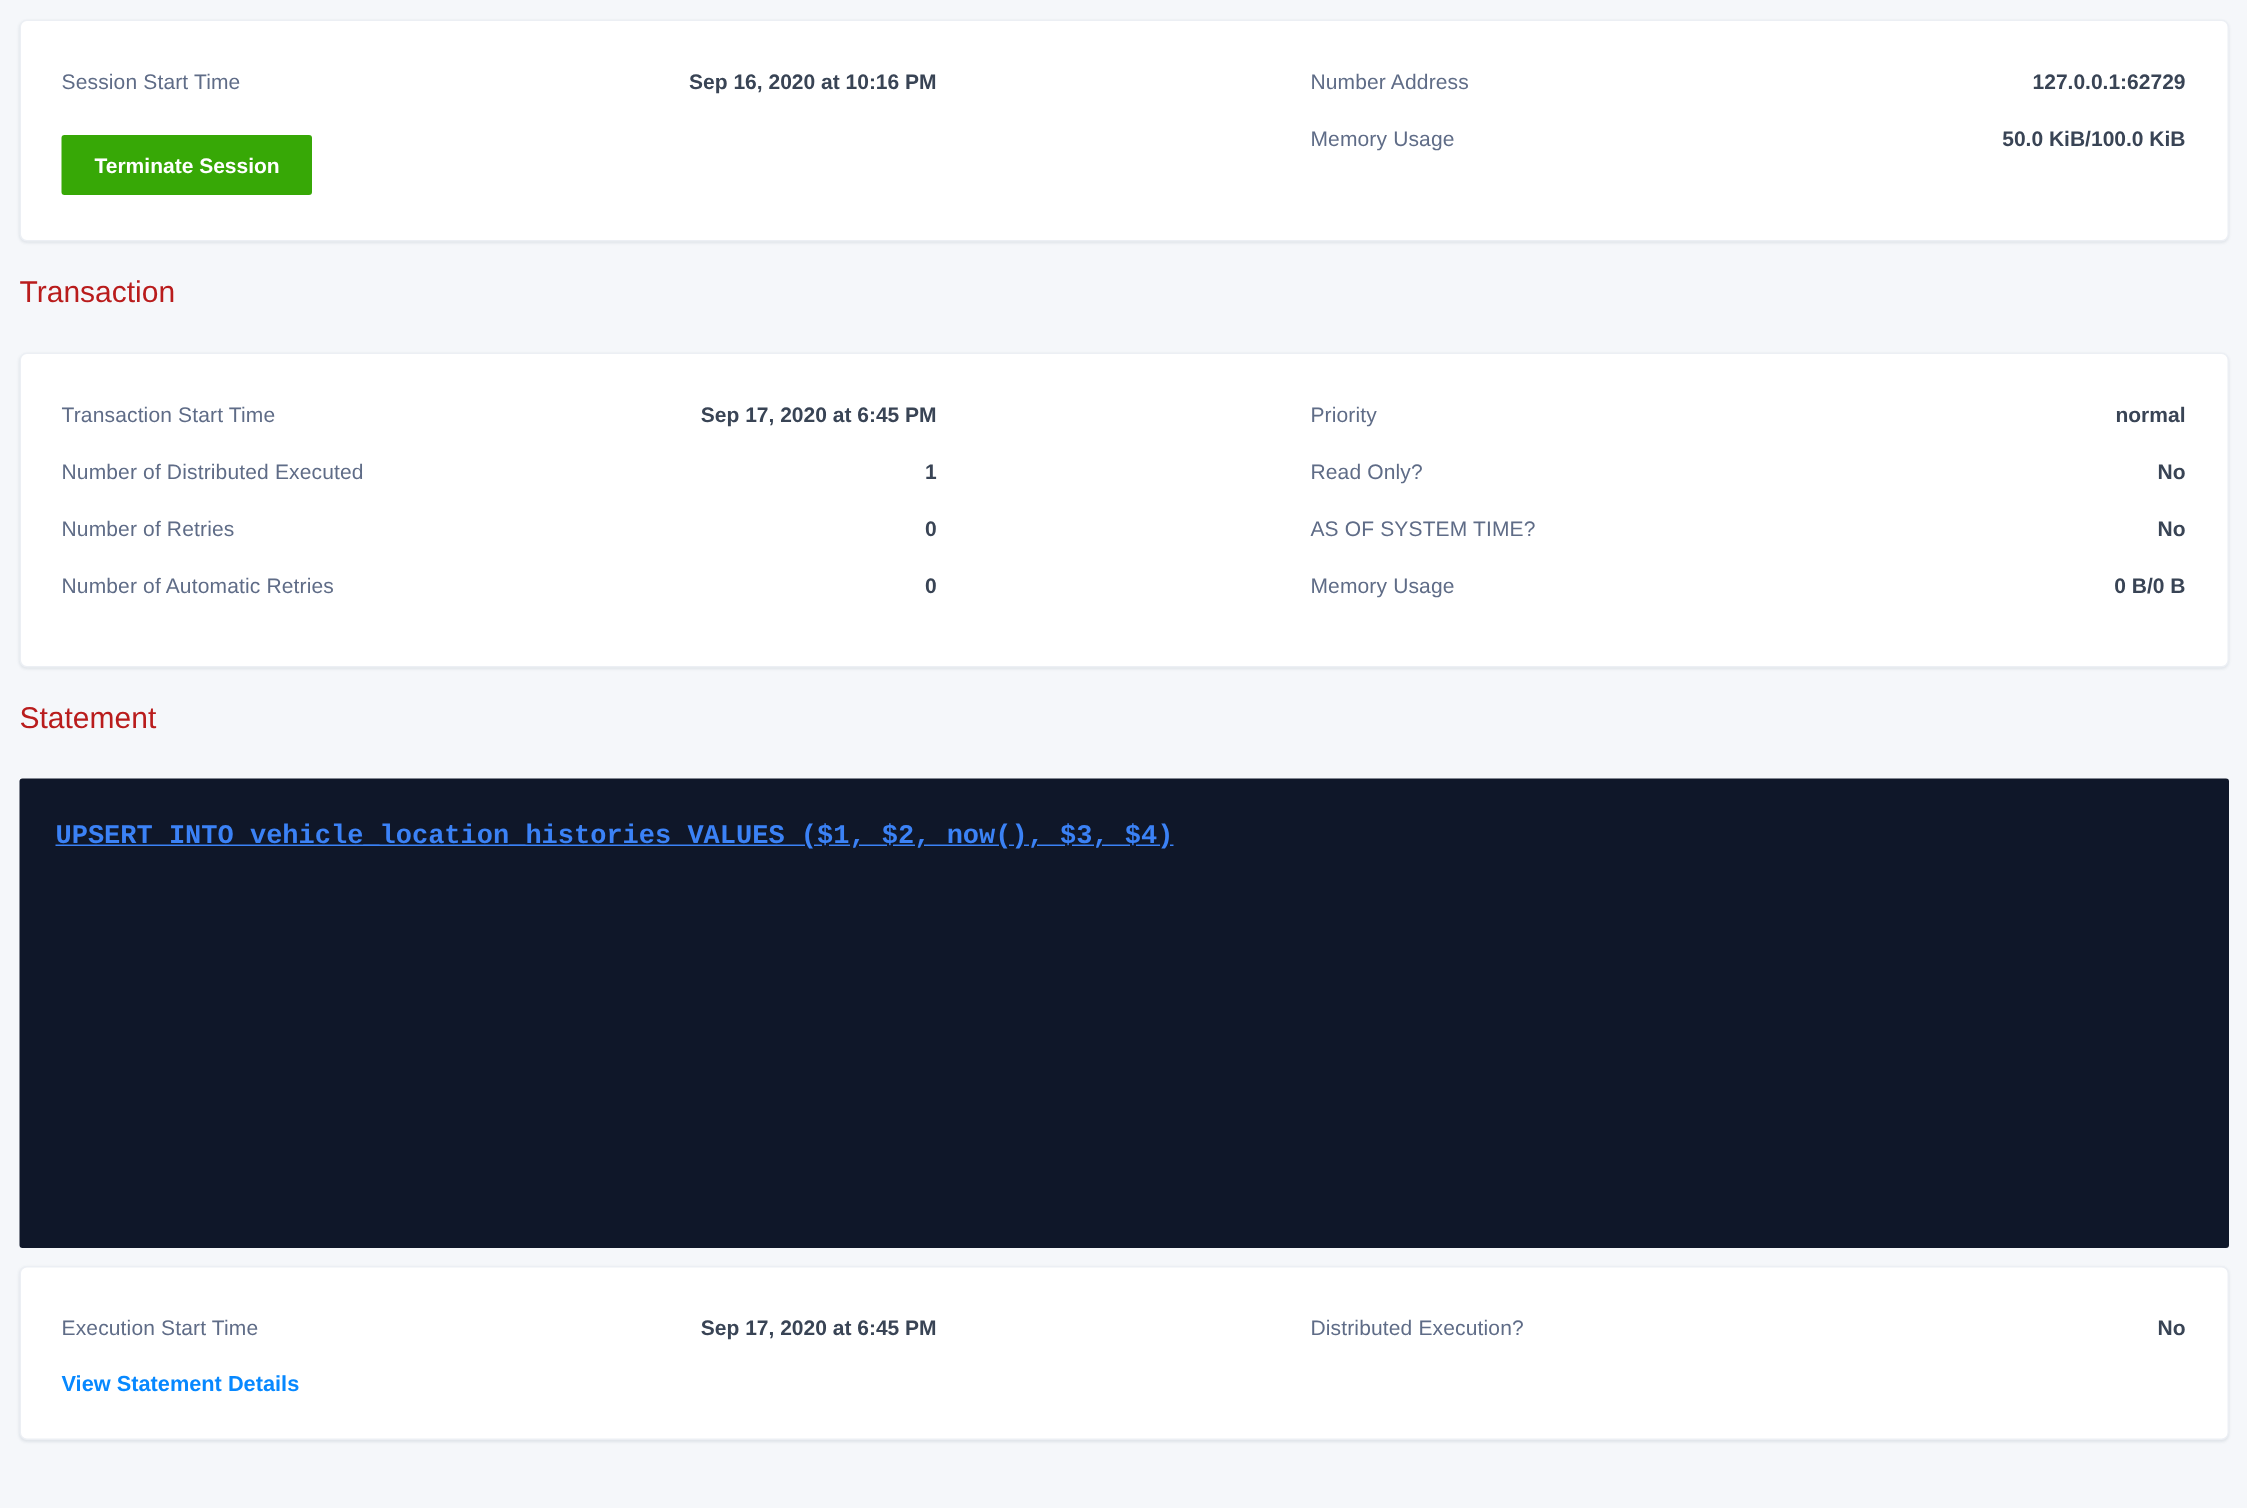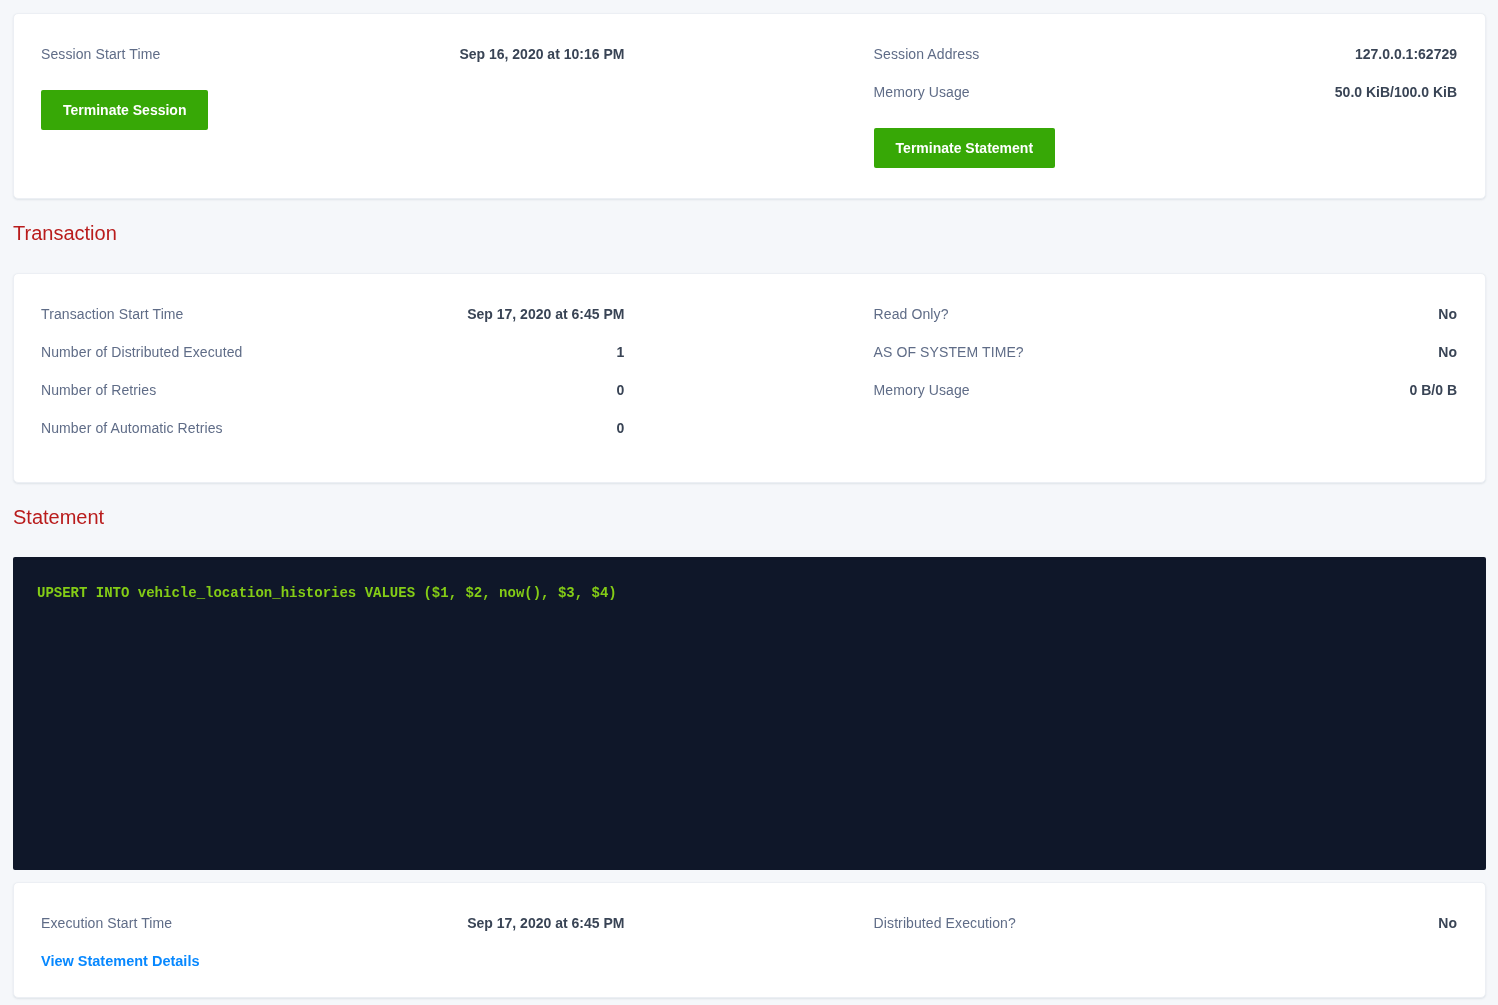--- a/index.html
+++ b/index.html
@@ -73,53 +73,53 @@
 
   .sql-box {
     background: #0f1729;
     height: 313px;
     border-radius: 2px;
     padding: 27px 24px;
     overflow: hidden;
   }
   .sql-box pre {
     font-family: "Liberation Mono", monospace;
-    font-size: 14px;
+    font-size: 18px;
     font-weight: 700;
-    color: #84cc16;
+    color: #3b82f6;
     white-space: pre-wrap;
     line-height: 1.35;
+    text-decoration: underline;
   }
 
   .exec-card { margin-top: 12px; padding-bottom: 28px; }
   .exec-card .link-row { margin-top: 15px; font-size: 14.5px; }
 </style>
 </head>
 <body>
 
 <div class="page">
 
   <section class="card">
     <div class="col">
       <div class="row">
         <span class="label">Session Start Time</span>
         <span class="value">Sep 16, 2020 at 10:16 PM</span>
       </div>
       <button class="btn-green">Terminate Session</button>
     </div>
     <div class="col">
       <div class="row">
-        <span class="label">Session Address</span>
+        <span class="label">Number Address</span>
         <span class="value">127.0.0.1:62729</span>
       </div>
       <div class="row">
         <span class="label">Memory Usage</span>
         <span class="value">50.0 KiB/100.0 KiB</span>
       </div>
-      <button class="btn-green">Terminate Statement</button>
     </div>
   </section>
 
   <h2 class="section-title">Transaction</h2>
 
   <section class="card" style="padding-bottom:46px;">
     <div class="col">
       <div class="row">
         <span class="label">Transaction Start Time</span>
         <span class="value">Sep 17, 2020 at 6:45 PM</span>
@@ -131,20 +131,24 @@
       <div class="row">
         <span class="label">Number of Retries</span>
         <span class="value">0</span>
       </div>
       <div class="row">
         <span class="label">Number of Automatic Retries</span>
         <span class="value">0</span>
       </div>
     </div>
     <div class="col">
+      <div class="row">
+        <span class="label">Priority</span>
+        <span class="value">normal</span>
+      </div>
       <div class="row">
         <span class="label">Read Only?</span>
         <span class="value">No</span>
       </div>
       <div class="row">
         <span class="label">AS OF SYSTEM TIME?</span>
         <span class="value">No</span>
       </div>
       <div class="row">
         <span class="label">Memory Usage</span>

